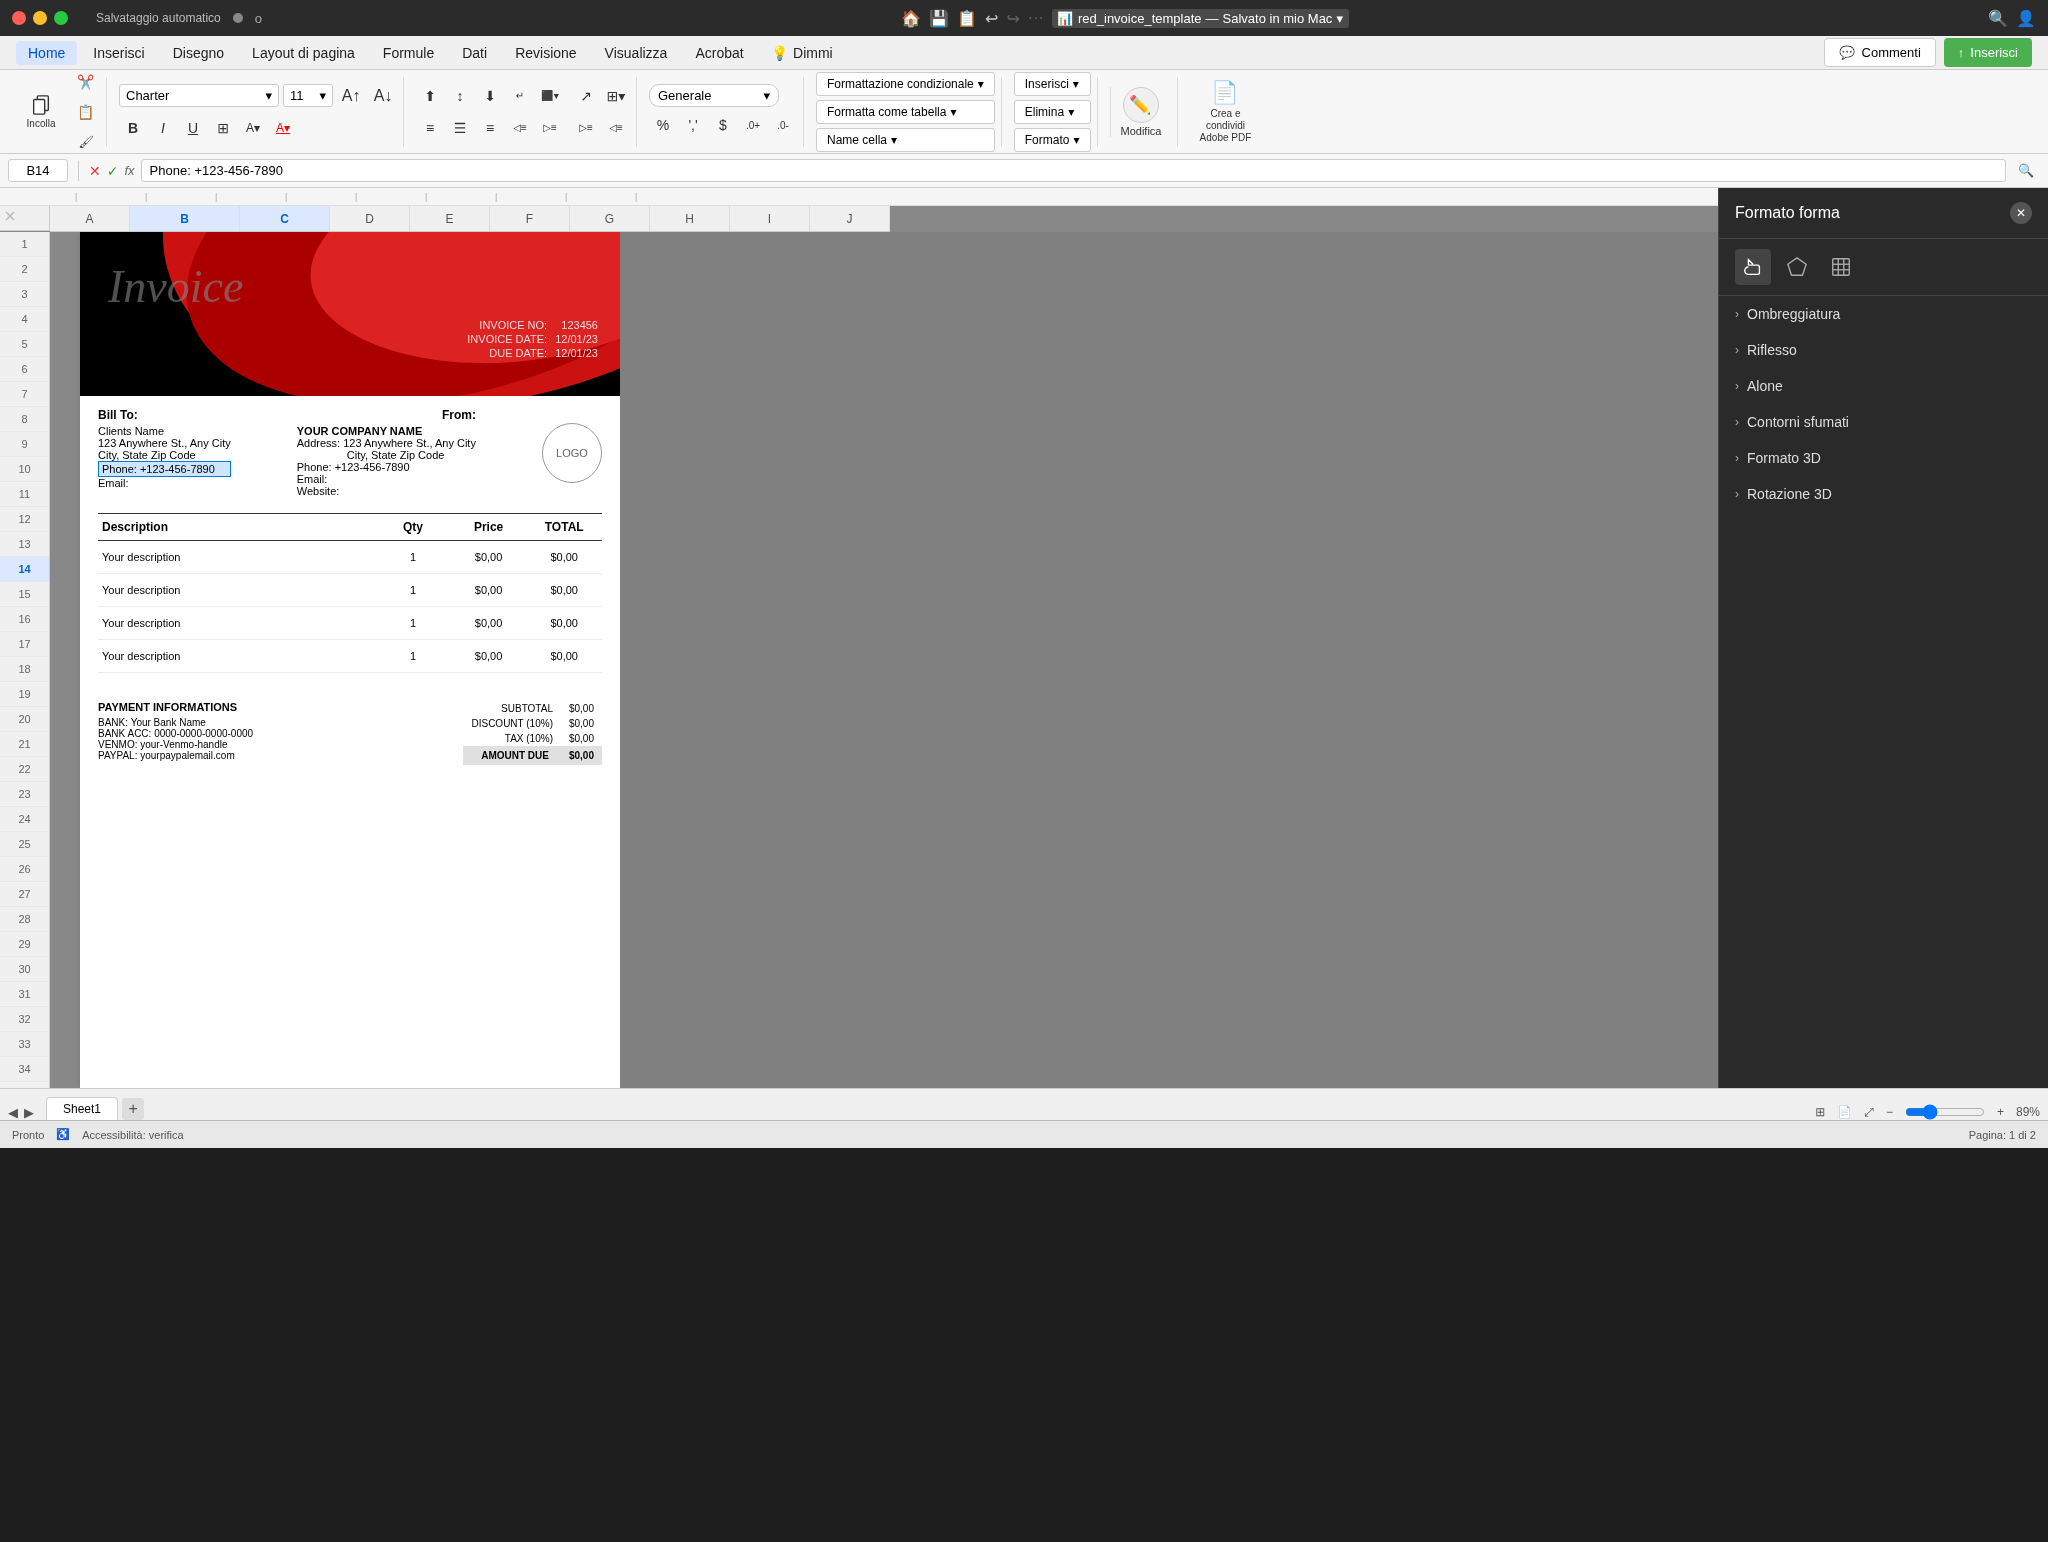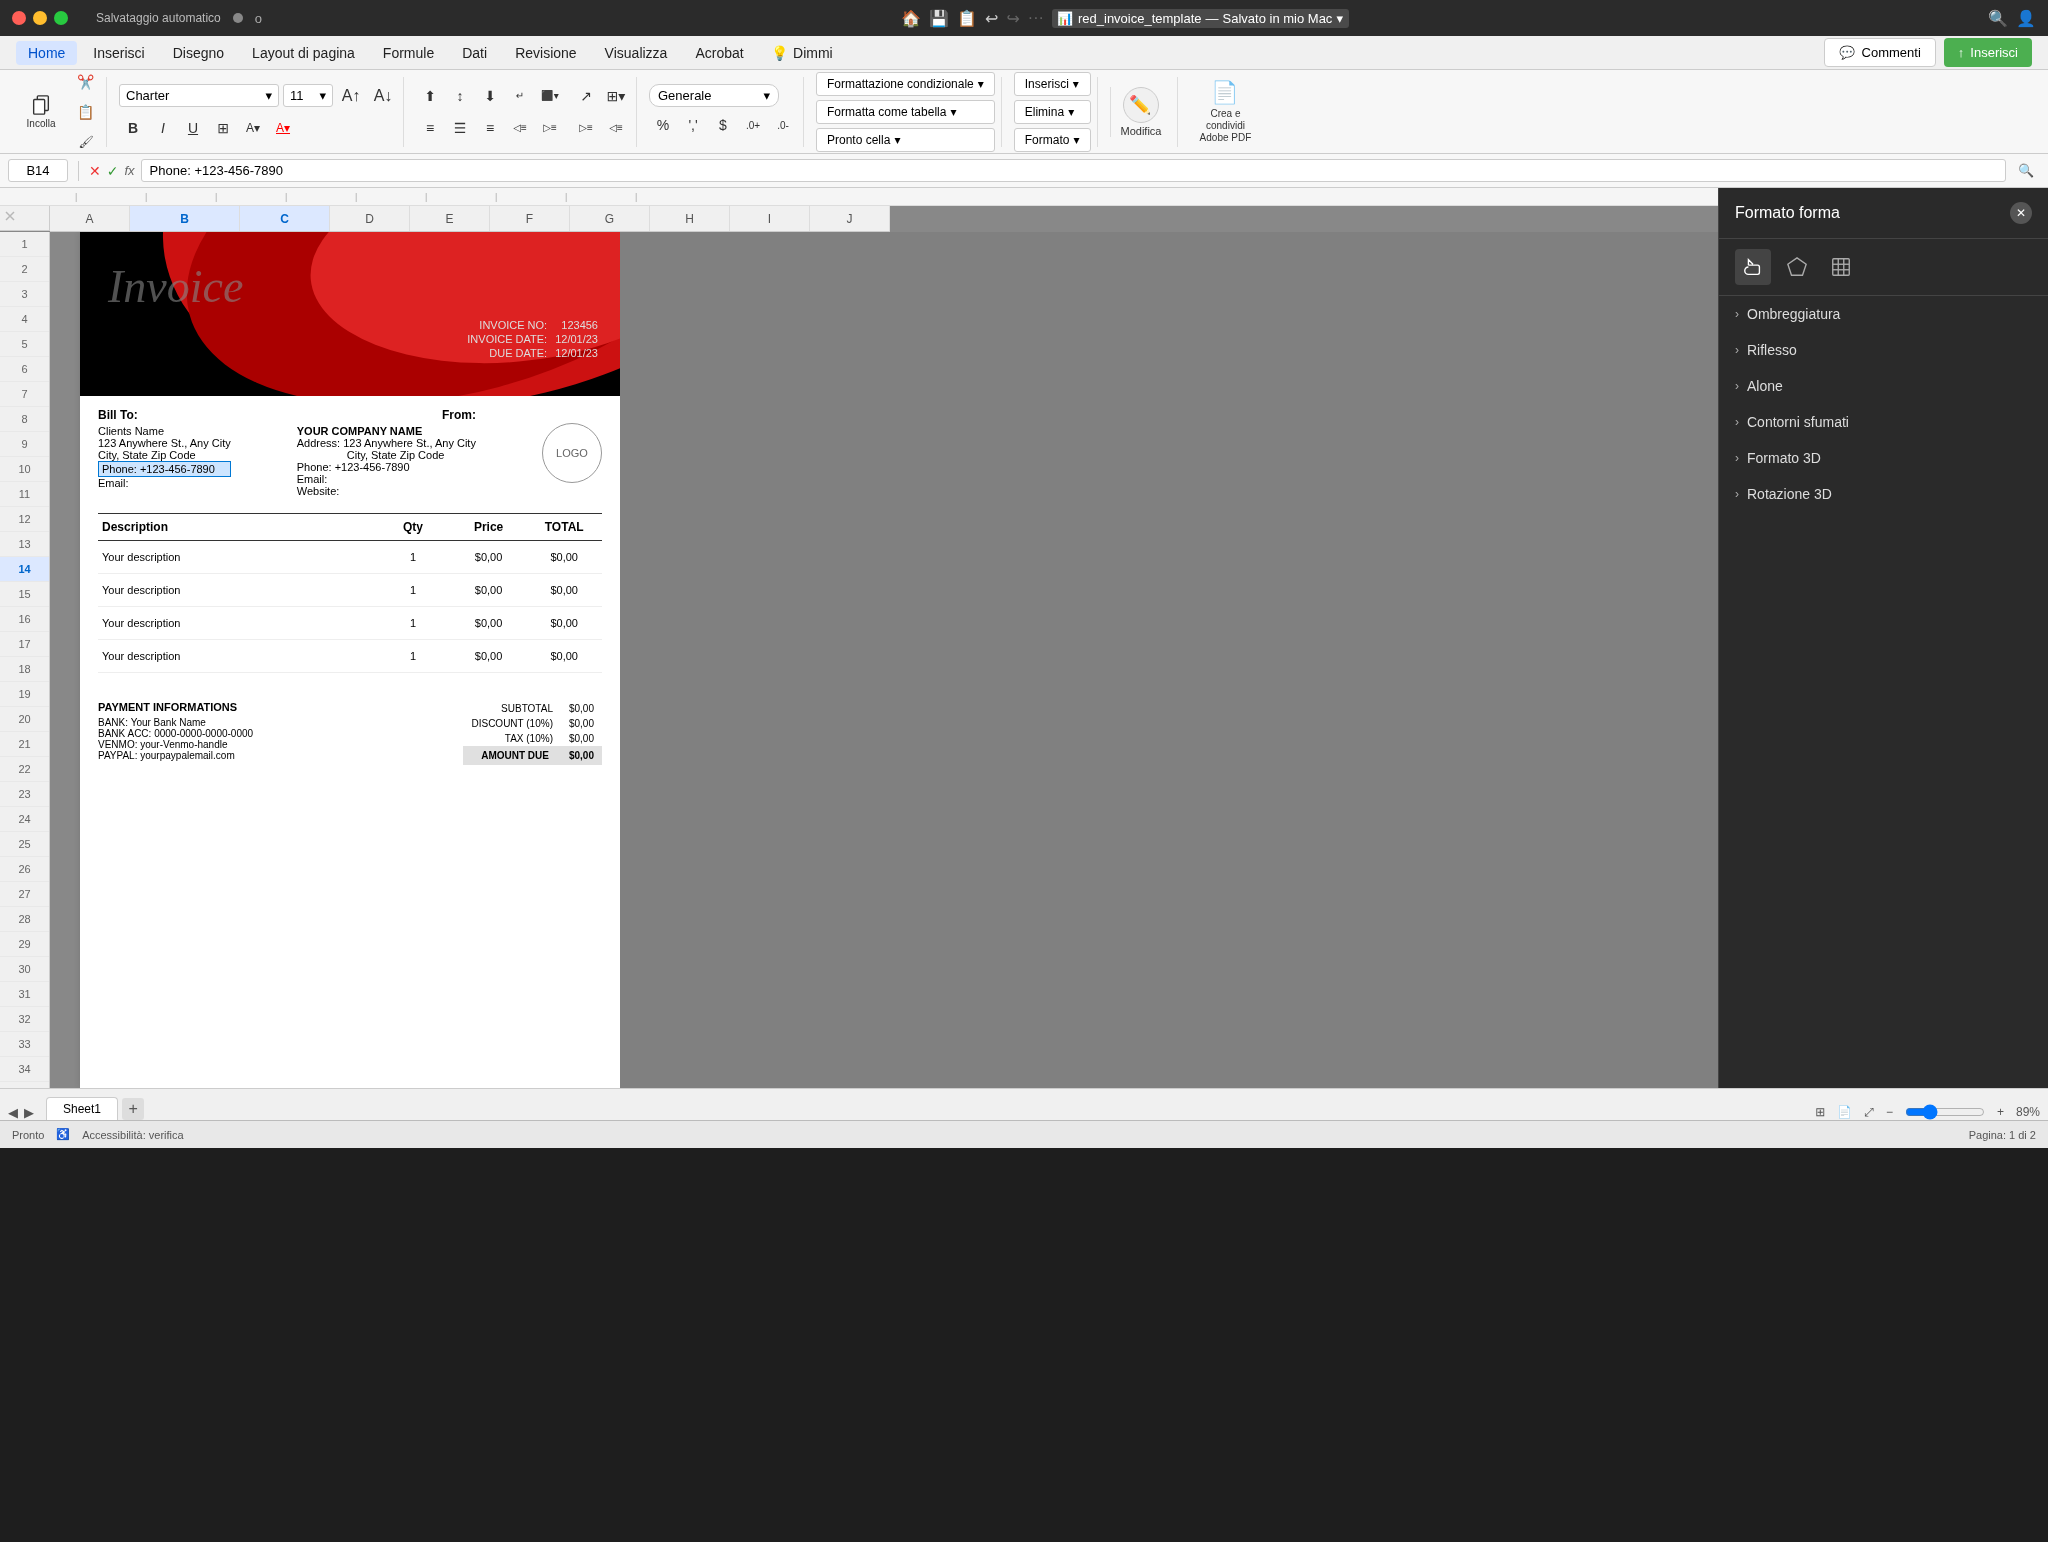--- a/index.html
+++ b/index.html
@@ -225,21 +225,21 @@
     <div style="display:flex;flex-direction:column;gap:4px;">
       <div class="action-btn">
         <span>Formattazione condizionale</span>
         <span>▾</span>
       </div>
       <div class="action-btn">
         <span>Formatta come tabella</span>
         <span>▾</span>
       </div>
       <div class="action-btn">
-        <span>Pronto cella</span>
+        <span>Name cella</span>
         <span>▾</span>
       </div>
     </div>
   </div>
 
   <div class="toolbar-section">
     <div style="display:flex;flex-direction:column;gap:4px;">
       <div class="action-btn">
         <span>Inserisci</span>
         <span>▾</span>

